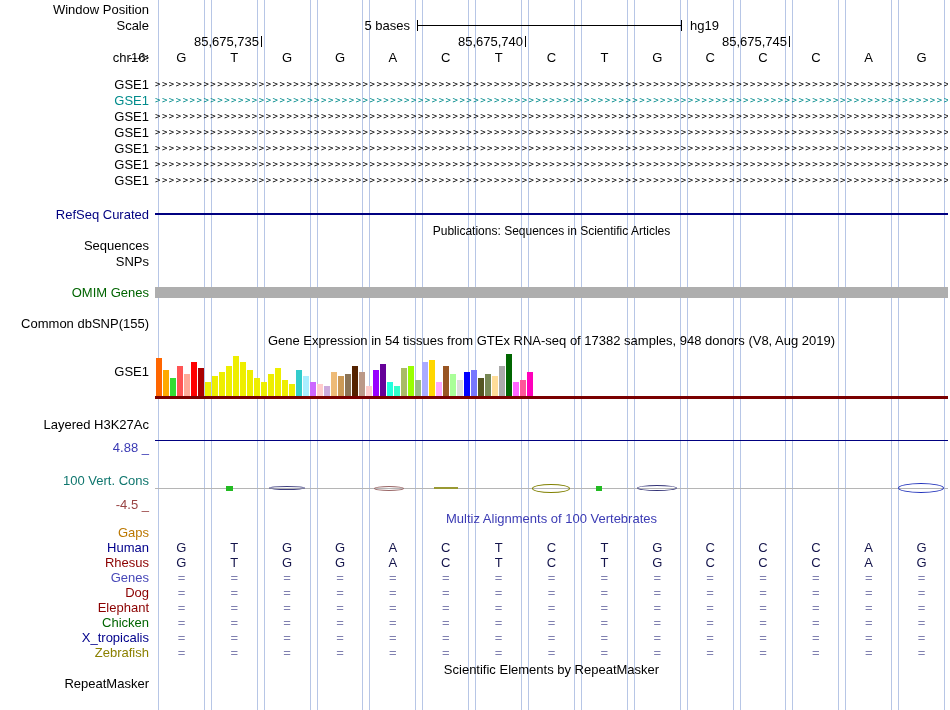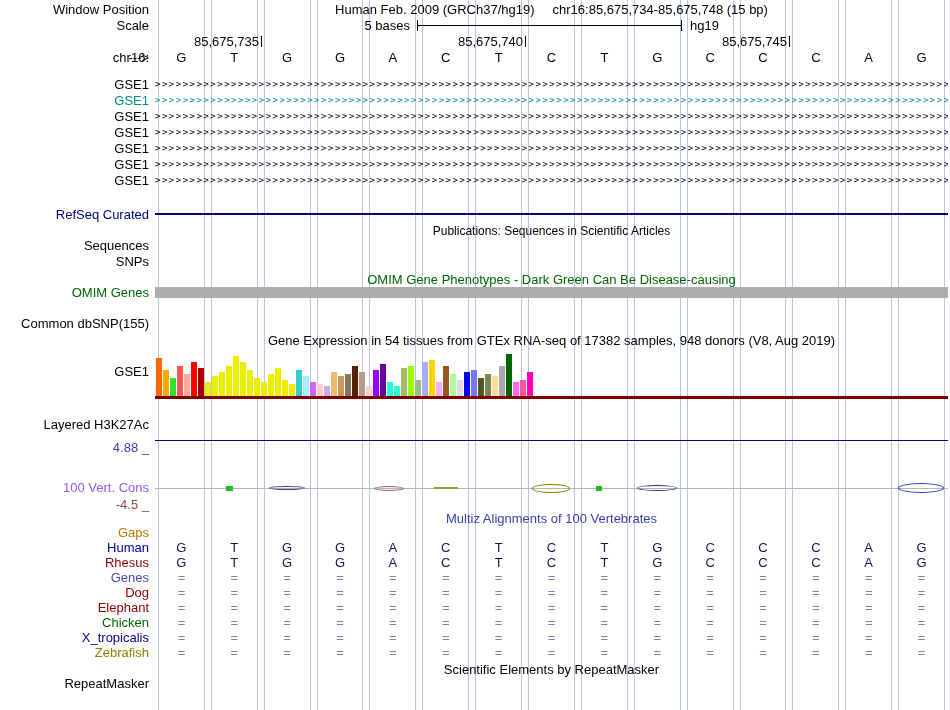--- a/index.html
+++ b/index.html
@@ -12,23 +12,20 @@
   .title{position:absolute; left:155px; width:793px; text-align:center; white-space:nowrap; z-index:3;}
   .sm{font-size:12px;}
   .abs{position:absolute;}
 </style>
 </head>
 <body>
 
 <div class="page" id="page">
 
   <div class="lbl" style="top:2px">Window Position</div>
-  <div class="title" style="top:2px">
-    <span>Human Feb. 2009 (GRCh37/hg19)</span><span style="margin-left:18px">chr16:85,675,734-85,675,748 (15 bp)</span>
-  </div>
 
   <div class="lbl" style="top:18px">Scale</div>
   <div class="abs" style="left:255px;width:155px;top:18px;text-align:right;z-index:3">5 bases</div>
   <div class="abs" style="left:690px;top:18px;z-index:3">hg19</div>
 
   <div class="lbl" style="top:50px">chr16:</div>
   <div class="lbl" style="top:50px">---&gt;</div>
 
   <div class="lbl" style="top: 77px; color: rgb(0, 0, 0);">GSE1</div>
   <div class="lbl" style="top: 93px; color: rgb(0, 139, 139);">GSE1</div>
@@ -37,32 +34,31 @@
   <div class="lbl" style="top: 141px; color: rgb(0, 0, 0);">GSE1</div>
   <div class="lbl" style="top: 157px; color: rgb(0, 0, 0);">GSE1</div>
   <div class="lbl" style="top: 173px; color: rgb(0, 0, 0);">GSE1</div>
 
   <div class="lbl" style="top: 207px; color: rgb(0, 0, 128);">RefSeq Curated</div>
 
   <div class="title sm" style="top:224px">Publications: Sequences in Scientific Articles</div>
   <div class="lbl" style="top:238px">Sequences</div>
   <div class="lbl" style="top:254px">SNPs</div>
 
-  <div class="title" style="top: 272px; color: rgb(0, 100, 0);">OMIM Gene Phenotypes - Dark Green Can Be Disease-causing</div>
   <div class="lbl" style="top: 285px; color: rgb(0, 100, 0);">OMIM Genes</div>
 
   <div class="lbl" style="top:316px">Common dbSNP(155)</div>
 
   <div class="title" style="top:333px">Gene Expression in 54 tissues from GTEx RNA-seq of 17382 samples, 948 donors (V8, Aug 2019)</div>
   <div class="lbl" style="top:364px">GSE1</div>
 
   <div class="lbl" style="top:417px">Layered H3K27Ac</div>
 
   <div class="lbl" style="top: 440px; color: rgb(59, 59, 180);">4.88 _</div>
-  <div class="lbl" style="top: 473px; color: #8b5cf6; margin-top: 7px;">100 Vert. Cons</div>
+  <div class="lbl" style="top: 473px; color: #0f766e;">100 Vert. Cons</div>
   <div class="lbl" style="top: 497px; color: rgb(153, 68, 68);">-4.5 _</div>
 
   <div class="title" style="top: 511px; color: rgb(59, 59, 180);">Multiz Alignments of 100 Vertebrates</div>
   <div class="lbl" style="top: 525px; color: rgb(187, 119, 0);">Gaps</div>
   <div class="lbl" style="top: 540px; color: rgb(0, 0, 139);">Human</div>
   <div class="lbl" style="top: 555px; color: rgb(139, 0, 0);">Rhesus</div>
   <div class="lbl" style="top: 570px; color: rgb(72, 72, 184);">Genes</div>
   <div class="lbl" style="top: 585px; color: rgb(139, 0, 0);">Dog</div>
   <div class="lbl" style="top: 600px; color: rgb(139, 0, 0);">Elephant</div>
   <div class="lbl" style="top: 615px; color: rgb(0, 100, 0);">Chicken</div>

